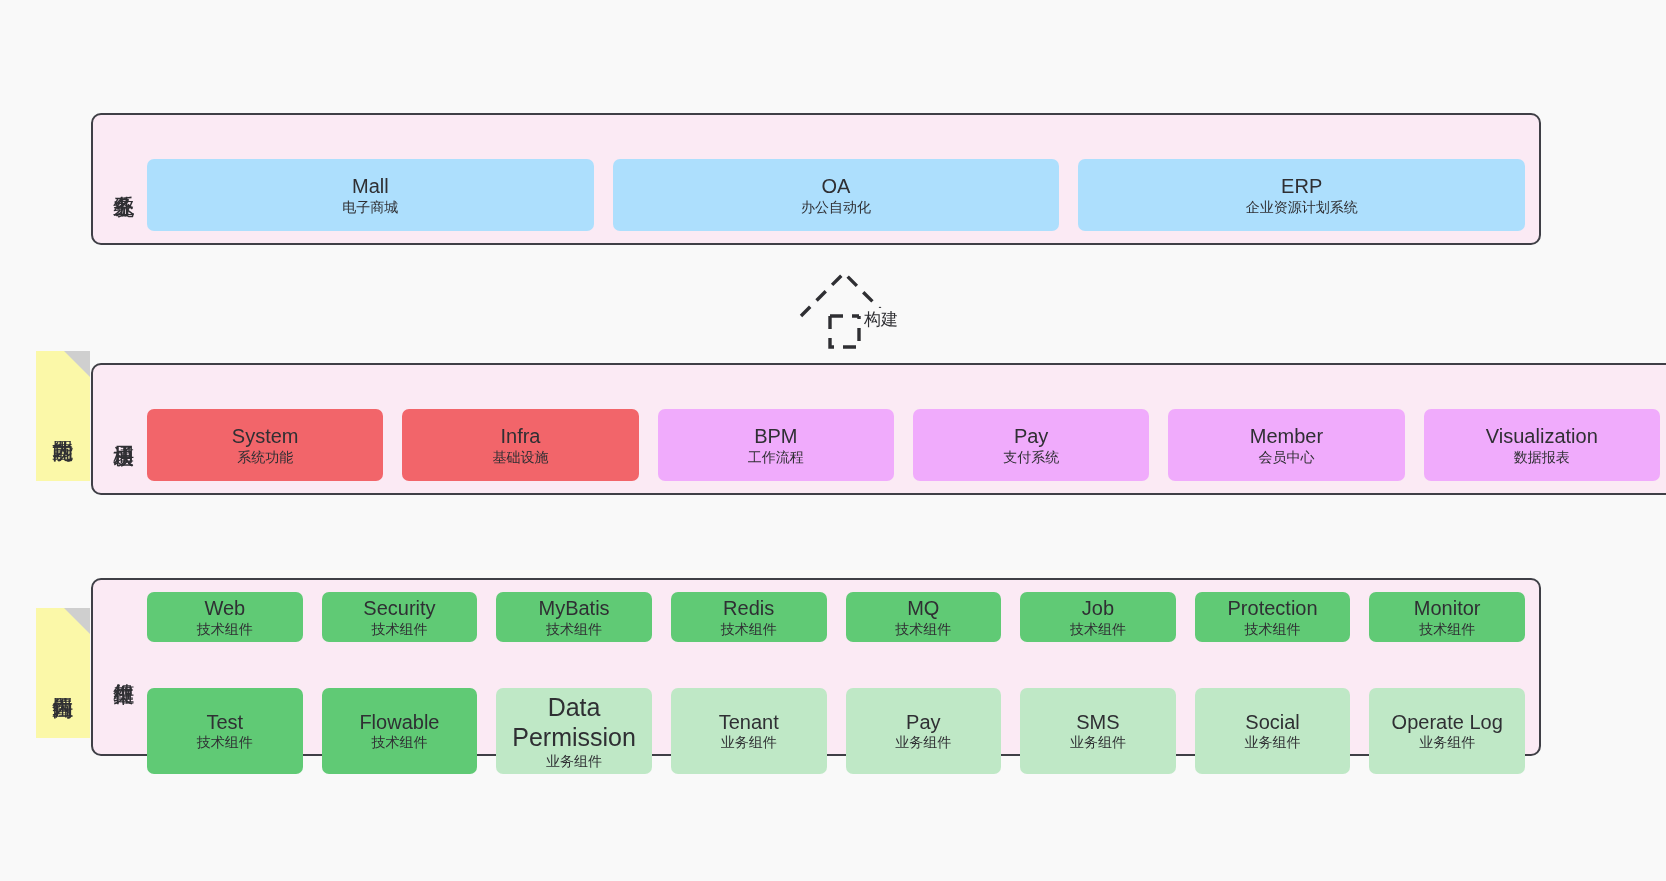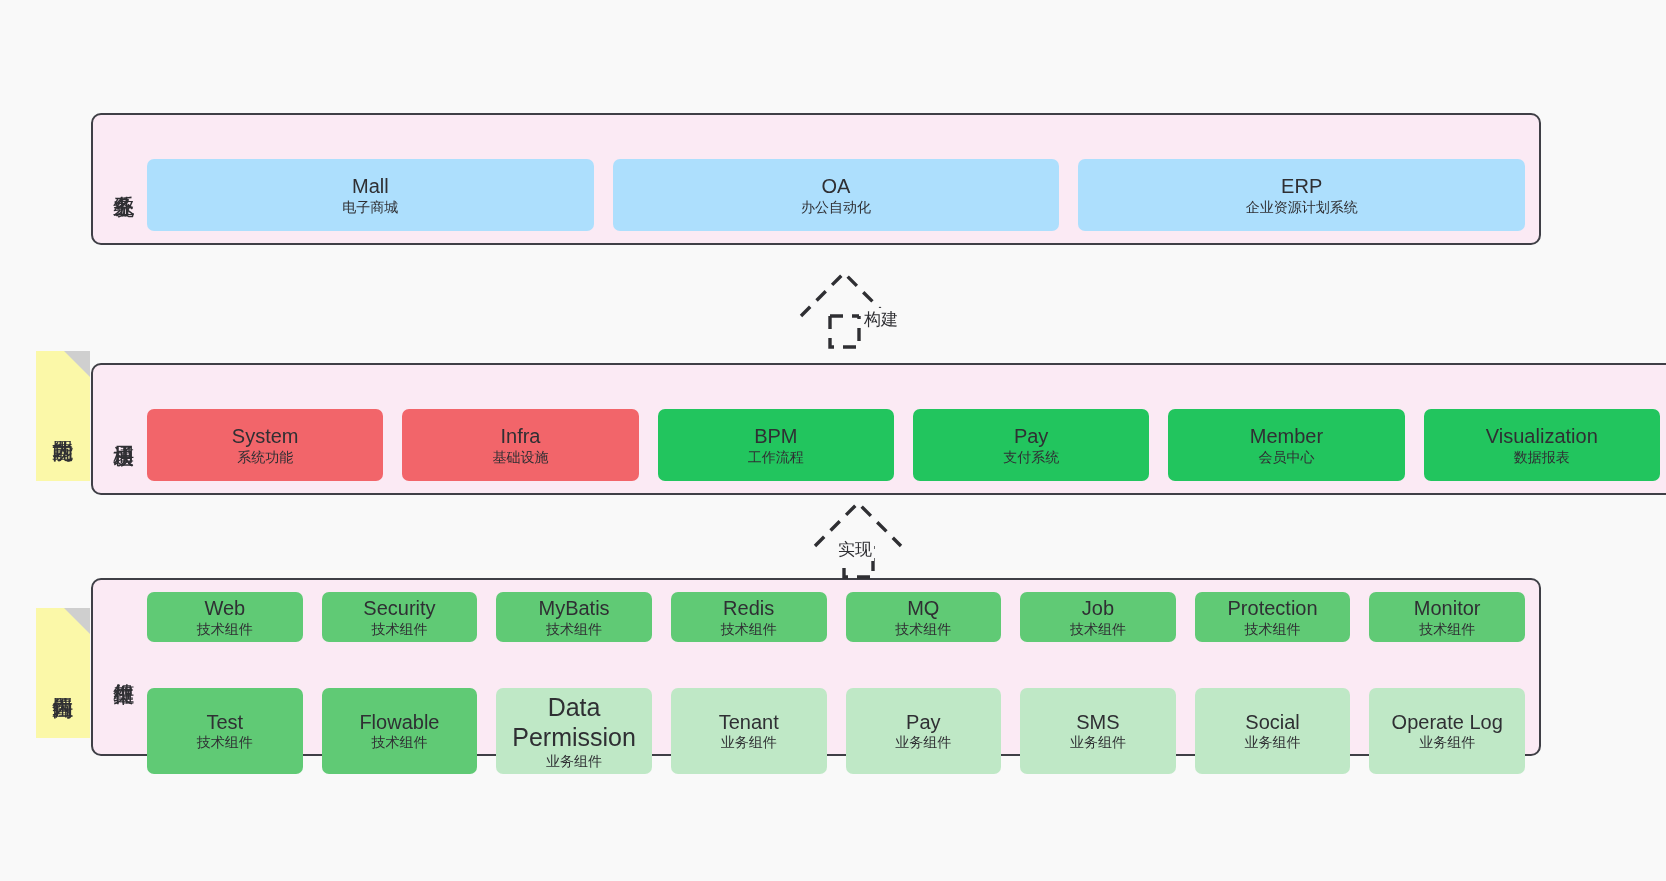--- a/index.html
+++ b/index.html
@@ -69,21 +69,21 @@
     padding: 4px 6px;
     margin-top: 32px;
   }
   .cell .en { font-size: 20px; }
   .cell .cn { font-size: 14px; }
   .cell.three .en { font-size: 25px; }
 
   
   .c-blue        { background: #addffd; }
   .c-red         { background: #f2656a; }
-  .c-pink        { background: #22c55e; }
+  .c-pink        { background: #f0abfc; }
   .c-green       { background: #60ca75; }
   .c-green-light { background: #bfe8c6; }
 
   
   .sticky {
     position: absolute;
     background: #fbf8a8;
     z-index: 2;
     display: flex;
     align-items: center;
@@ -188,28 +188,20 @@
           <span class="cn">会员中心</span>
         </div>
         <div class="cell c-pink">
           <span class="en">Visualization</span>
           <span class="cn">数据报表</span>
         </div>
       </div>
     </div>
   </div>
 
-  <div class="gen-arrow" style="left:800px; top:493px; width:116px; height:86px;">
-    <svg width="116" height="86" viewBox="0 0 116 86">
-      <polyline points="15,53 58,10 101,53" fill="none" stroke="#2f2f33" stroke-width="3.4" stroke-dasharray="13,9" stroke-linecap="butt"></polyline>
-      <polyline points="44,53 44,84 73,84 73,53" fill="none" stroke="#2f2f33" stroke-width="3.4" stroke-dasharray="13,9" stroke-linecap="butt"></polyline>
-      <line x1="44" y1="53" x2="73" y2="53" stroke="#2f2f33" stroke-width="3.4" stroke-dasharray="13,9"></line>
-    </svg>
-    <span class="lbl" style="left:36px; top:45px;">实现</span>
-  </div>
 
   <div class="layer" style="left:91px; top:578px; width:1450px; height:178px;">
     <div class="layer-title">框架组件</div>
     <div class="cells">
 
       <div class="row">
         <div class="cell c-green">
           <span class="en">Web</span>
           <span class="cn">技术组件</span>
         </div>

